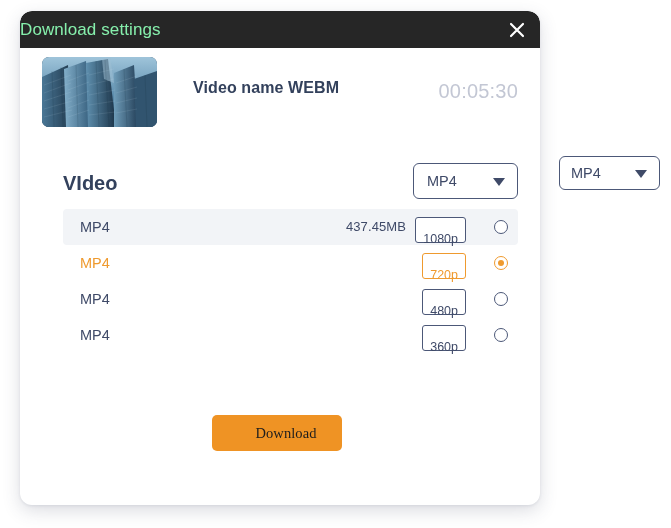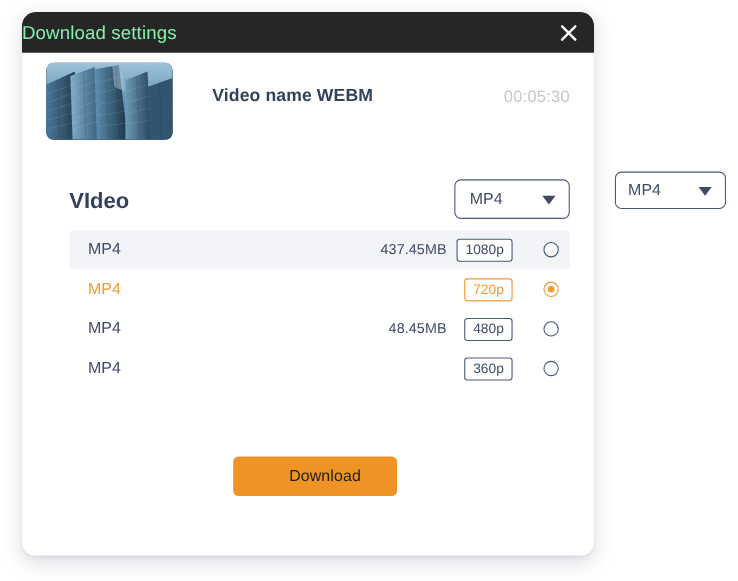--- a/index.html
+++ b/index.html
@@ -83,21 +83,21 @@
     top: 22px;
     font-size: 16px;
     font-weight: bold;
     color: #33415c;
     letter-spacing: .1px;
   }
   #video-duration {
     position: absolute;
     right: 0;
     top: 23px;
-    font-size: 15px;
+    font-size: 20px;
     color: #c3c7d4;
     letter-spacing: .2px;
   }
 
   
   #section-row {
     position: absolute;
     left: 43px;
     top: 152px;
     width: 455px;
@@ -177,21 +177,21 @@
     color: #3f4a68;
     text-align: right;
     letter-spacing: .1px;
   }
   .q-badge {
     position: absolute;
     right: 52px;
     top: 8px;
     box-sizing: border-box;
     height: 21px;
-    padding: 0 7px;
+    padding: 12px 7px;
     line-height: 19px;
     border: 1.3px solid #4c5878;
     border-radius: 3px;
     font-size: 12.5px;
     color: #3f4a68;
     background: #ffffff;
   }
   .q-radio {
     position: absolute;
     right: 10px;
@@ -217,28 +217,28 @@
     margin: -3px 0 0 -3px;
     border-radius: 50%;
     background: #ef9a2e;
   }
 
   
   #download-btn {
     position: absolute;
     left: 192px;
     top: 404px;
-    width: 149px;
+    width: 130px;
     height: 36px;
     background: #ef9324;
     border: none;
     border-radius: 5px;
     color: #1d1d1d;
     font-size: 14.5px;
-    font-family: Liberation Sans, sans-serif;
+    font-family: Liberation Serif, serif;
     cursor: pointer;
     letter-spacing: .1px;
     padding-left: 24px;
   }
 
   
   #side-dropdown {
     position: absolute;
     left: 559px;
     top: 156px;
@@ -358,21 +358,20 @@
     </div>
 
     <div class="qrow selected">
       <span class="q-format">MP4</span>
       <span class="q-badge">720p</span>
       <span class="q-radio"></span>
     </div>
 
     <div class="qrow">
       <span class="q-format">MP4</span>
-      <span class="q-size">48.45MB</span>
       <span class="q-badge">480p</span>
       <span class="q-radio"></span>
     </div>
 
     <div class="qrow">
       <span class="q-format">MP4</span>
       <span class="q-badge">360p</span>
       <span class="q-radio"></span>
     </div>
 

